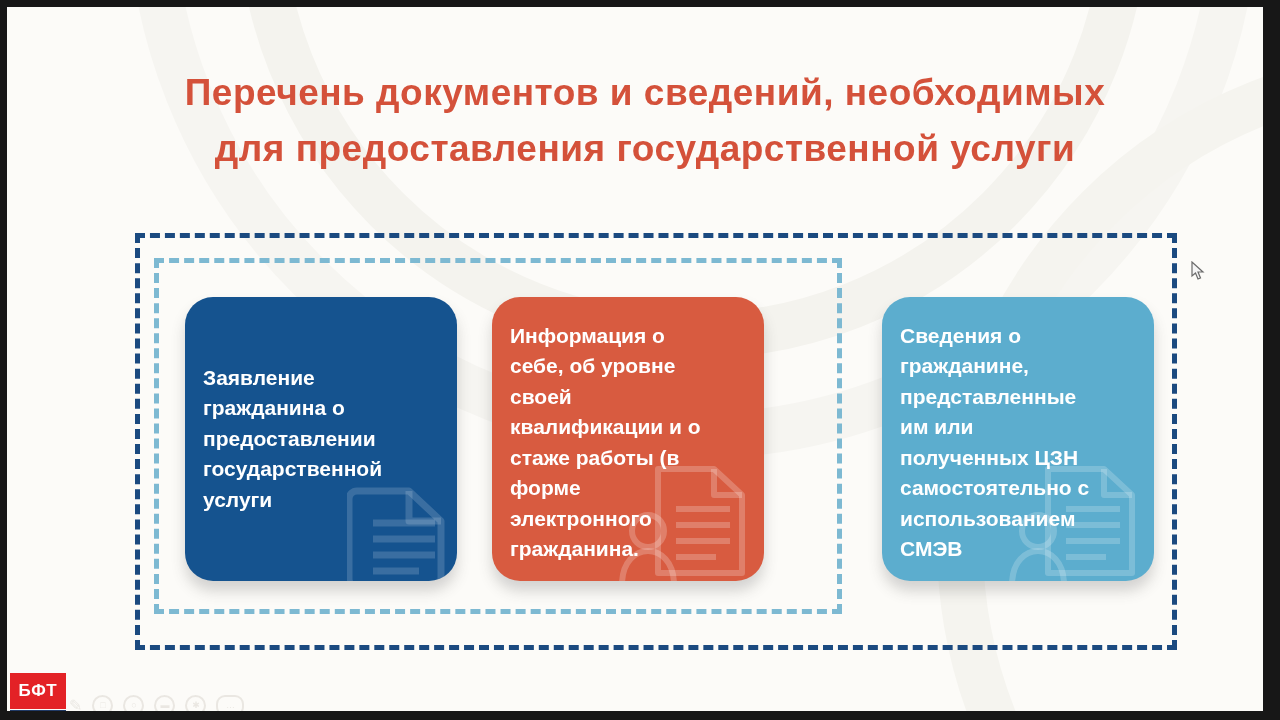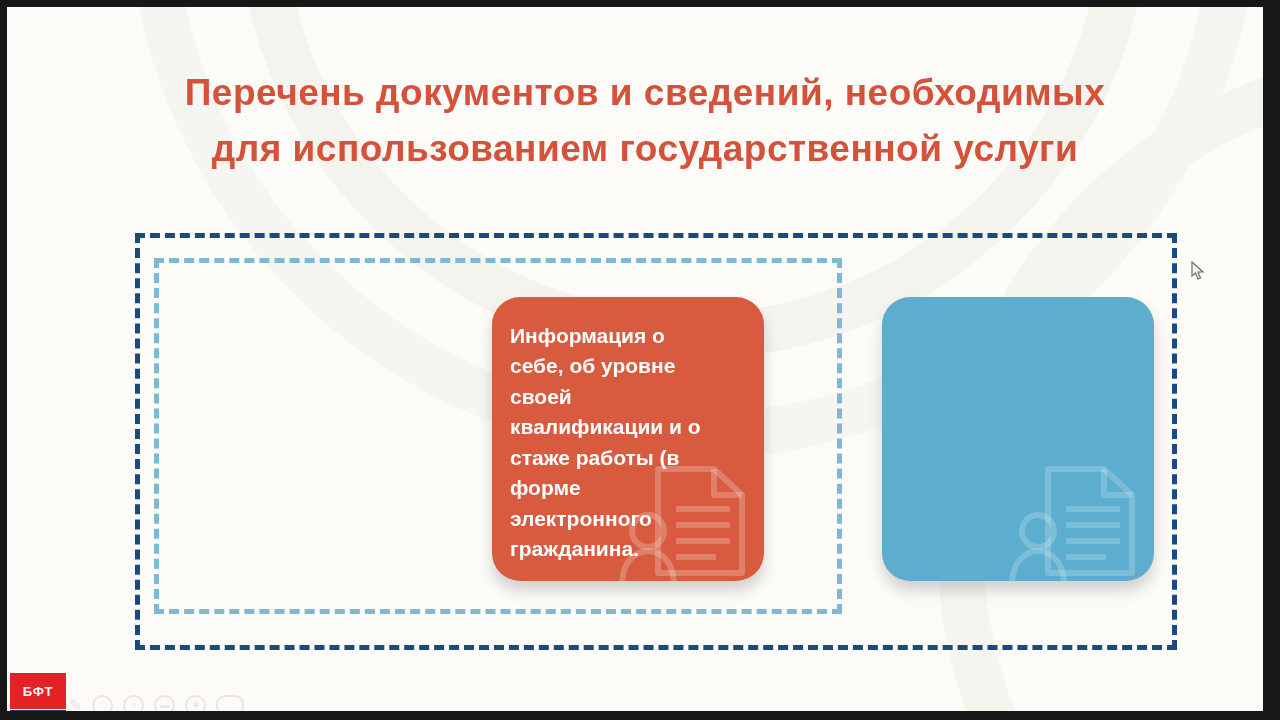--- a/index.html
+++ b/index.html
@@ -30,21 +30,21 @@
         padding:24px 18px;color:#fff;font-weight:700;font-size:21px;
         line-height:1.45;white-space:pre-line;}
   .card .txt{position:relative;z-index:2;}
   .card svg{position:absolute;z-index:1;right:6px;bottom:-6px;}
   .card1{left:178px;background:#15538f;justify-content:center;}
   .card2{left:485px;background:#d85b40;}
   .card3{left:875px;background:#5cadce;}
 
   
   .logo{position:absolute;left:3px;top:666px;width:56px;}
-  .logo .red{background:#e32226;color:#fff;font-weight:700;font-size:13px;
+  .logo .red{background:#e32226;color:#fff;font-weight:700;font-size:17px;
              letter-spacing:1px;height:36px;display:flex;align-items:center;
              justify-content:center;}
   .logo .navy{background:#203a66;height:7px;margin-top:1px;}
 
   
   .ghostbar{position:absolute;left:62px;top:688px;display:flex;gap:10px;
             align-items:center;opacity:.55;}
   .gicon{width:17px;height:17px;border:2px solid #dcd8d1;border-radius:50%;
          display:flex;align-items:center;justify-content:center;
          color:#dcd8d1;font-size:9px;line-height:1;}
@@ -56,25 +56,42 @@
 </head>
 <body>
 
 <div class="page">
   <div class="slide">
     <div class="arc a1"></div>
     <div class="arc a2"></div>
     <div class="arc a3"></div>
 
     <div class="title">Перечень документов и сведений, необходимых
-для использованием государственной услуги</div>
+для предоставления государственной услуги</div>
 
     <div class="dash-outer"></div>
     <div class="dash-inner"></div>
 
+    <div class="card card1">
+      <span class="txt">Заявление
+гражданина о
+предоставлении
+государственной
+услуги</span>
+      <svg width="104" height="122" viewBox="0 0 104 122">
+        <g fill="none" stroke="rgba(255,255,255,0.16)" stroke-width="7" stroke-linejoin="round">
+          <path d="M10 26 h52 l32 30 v58 a8 8 0 0 1 -8 8 h-76 a8 8 0 0 1 -8 -8 v-80 a8 8 0 0 1 8 -8 z"></path>
+          <path d="M62 26 v30 h32"></path>
+          <line x1="26" y1="58" x2="88" y2="58"></line>
+          <line x1="26" y1="74" x2="88" y2="74"></line>
+          <line x1="26" y1="90" x2="88" y2="90"></line>
+          <line x1="26" y1="106" x2="72" y2="106"></line>
+        </g>
+      </svg>
+    </div>
 
     <div class="card card2">
       <span class="txt">Информация о
 себе, об уровне
 своей
 квалификации и о
 стаже работы (в
 форме
 электронного
 гражданина.</span>
@@ -86,20 +103,28 @@
           <line x1="58" y1="68" x2="112" y2="68"></line>
           <line x1="58" y1="84" x2="112" y2="84"></line>
           <line x1="58" y1="100" x2="98" y2="100"></line>
           <circle cx="30" cy="74" r="16"></circle>
           <path d="M4 128 c0 -24 14 -34 26 -34 c12 0 26 10 26 34"></path>
         </g>
       </svg>
     </div>
 
     <div class="card card3">
+      <span class="txt">Сведения о
+гражданине,
+представленные
+им или
+полученных ЦЗН
+самостоятельно с
+использованием
+СМЭВ</span>
       <svg width="140" height="130" viewBox="0 0 140 130">
         <g fill="none" stroke="rgba(255,255,255,0.20)" stroke-width="6" stroke-linejoin="round">
           <path d="M40 12 h56 l28 26 v78 h-84 z"></path>
           <path d="M96 12 v26 h28"></path>
           <line x1="58" y1="52" x2="112" y2="52"></line>
           <line x1="58" y1="68" x2="112" y2="68"></line>
           <line x1="58" y1="84" x2="112" y2="84"></line>
           <line x1="58" y1="100" x2="98" y2="100"></line>
           <circle cx="30" cy="74" r="16"></circle>
           <path d="M4 128 c0 -24 14 -34 26 -34 c12 0 26 10 26 34"></path>

